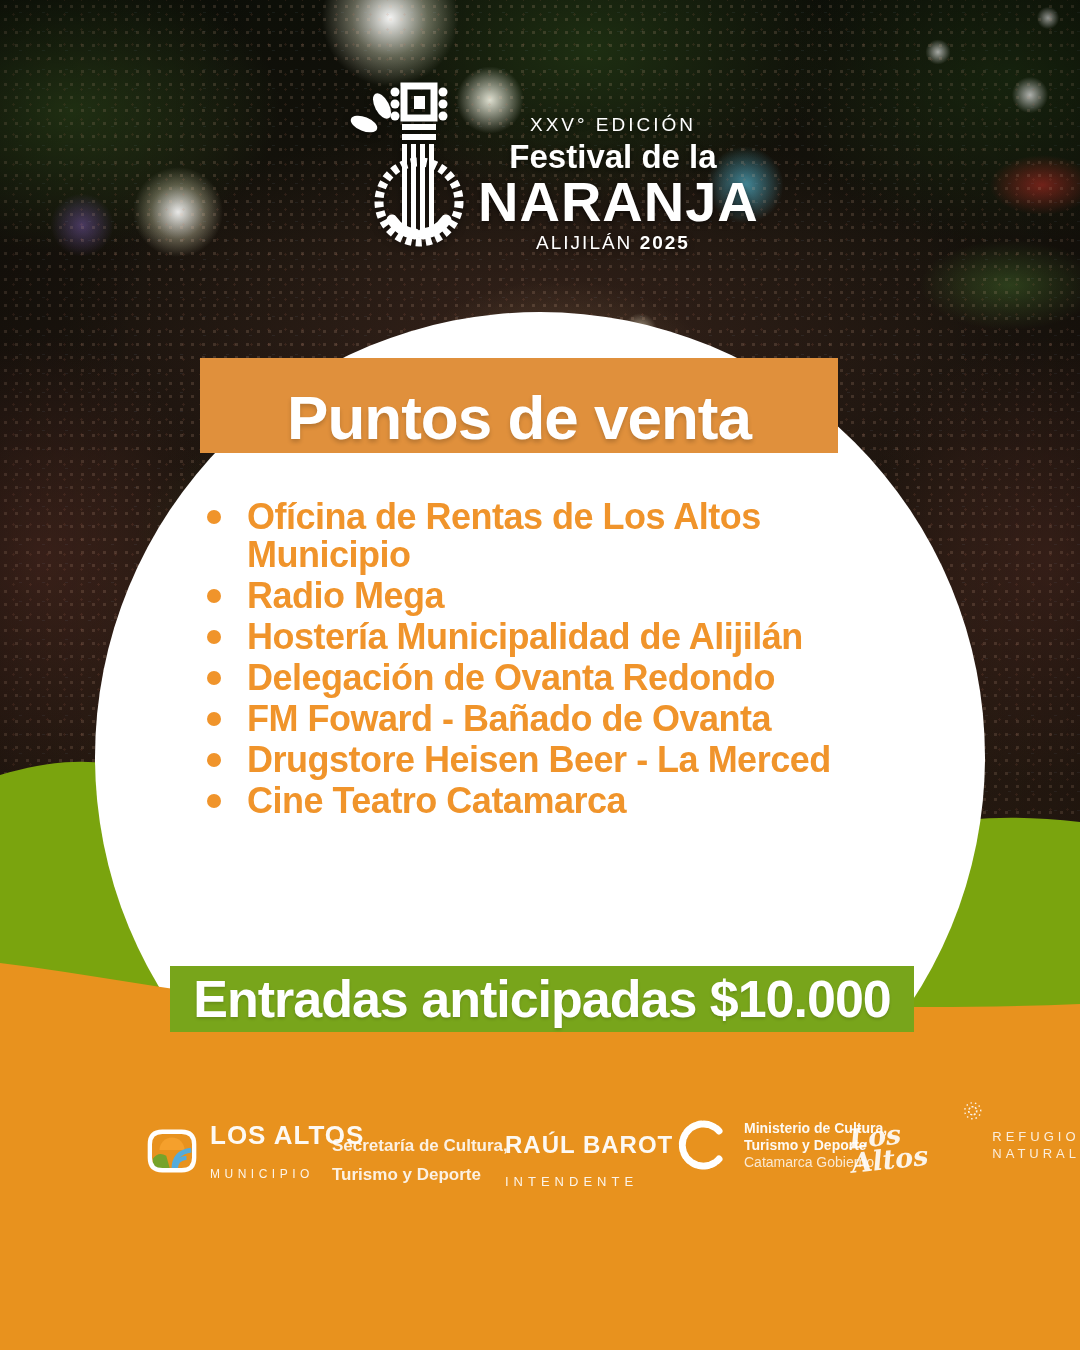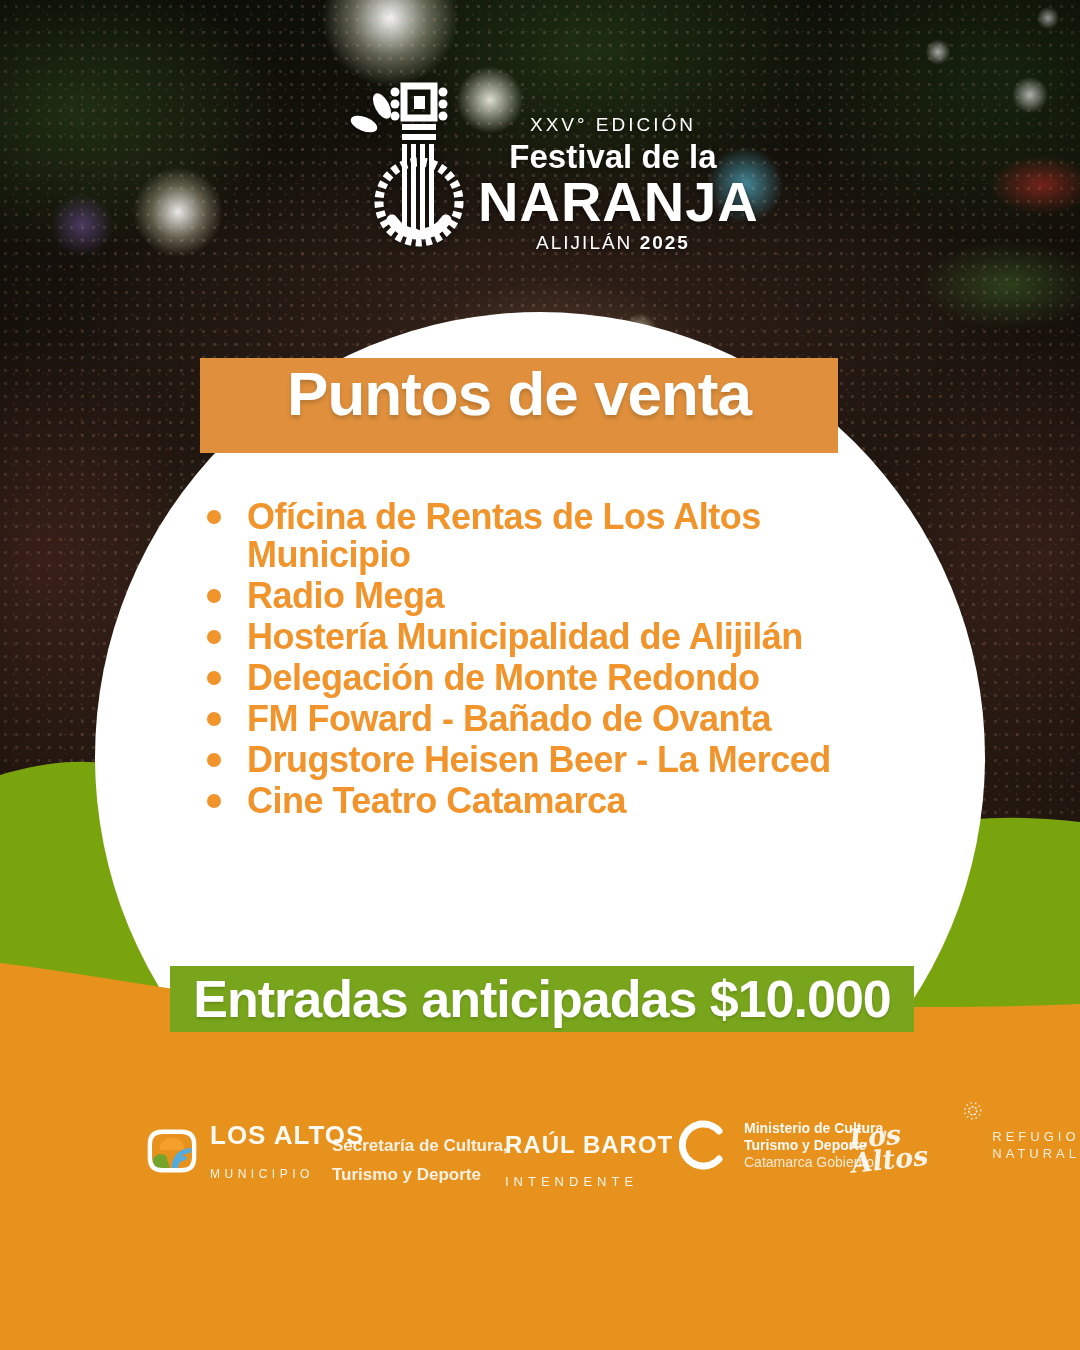--- a/index.html
+++ b/index.html
@@ -54,21 +54,21 @@
   .t3 b{font-weight:700;}
 
   
   .green-wave{position:absolute;left:0;top:700px;z-index:1;}
   .white-circle{position:absolute;left:95px;top:312px;width:890px;height:890px;border-radius:50%;
                 background:#fff;z-index:2;}
   .orange-wave{position:absolute;left:0;top:940px;z-index:3;}
 
   
   .puntos-banner{position:absolute;left:200px;top:358px;width:638px;height:95px;z-index:4;
-    background:#E0903C;display:flex;align-items:flex-start;justify-content:center;}
+    background:#E0903C;display:flex;align-items:flex-end;justify-content:center;}
   .puntos-banner span{color:#fff;font-size:62px;font-weight:700;letter-spacing:-1px;
     text-shadow:0 3px 4px rgba(0,0,0,.18);}
   .price-banner{position:absolute;left:170px;top:966px;width:744px;height:66px;z-index:5;
     background:#78A51B;display:flex;align-items:center;justify-content:center;}
   .price-banner span{color:#fff;font-size:52px;font-weight:700;letter-spacing:-1px;
     text-shadow:0 2px 3px rgba(0,0,0,.15);white-space:nowrap;text-align:center;}
 
   
   .sales-list{position:absolute;left:205px;top:498px;width:672px;z-index:4;
     list-style:none;margin:0;padding:0;}
@@ -149,21 +149,21 @@
   </svg>
 
   <div class="puntos-banner">
     <span>Puntos de venta</span>
   </div>
 
   <ul class="sales-list">
     <li><span>Ofícina de Rentas de Los Altos Municipio</span></li>
     <li><span>Radio Mega</span></li>
     <li><span>Hostería Municipalidad de Alijilán</span></li>
-    <li><span>Delegación de Monte Redondo</span></li>
+    <li><span>Delegación de Ovanta Redondo</span></li>
     <li><span>FM Foward - Bañado de Ovanta</span></li>
     <li><span>Drugstore Heisen Beer - La Merced</span></li>
     <li><span>Cine Teatro Catamarca</span></li>
   </ul>
 
   <div class="price-banner">
     <span>Entradas anticipadas $10.000</span>
   </div>
 
   <div class="footer">

